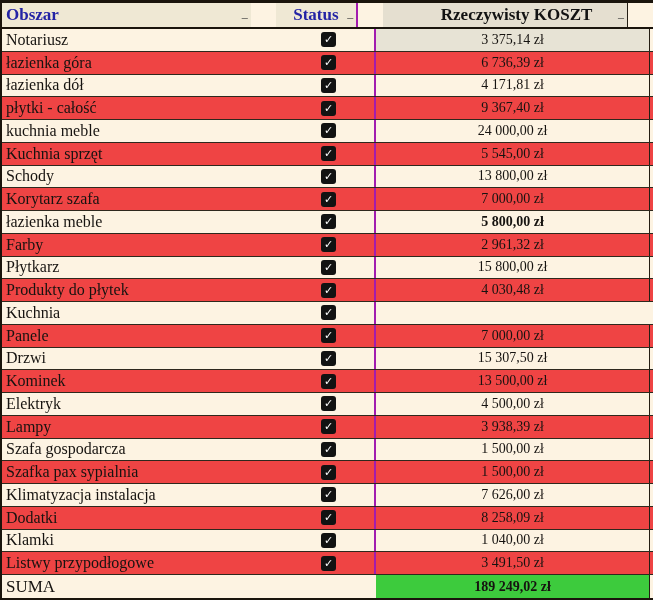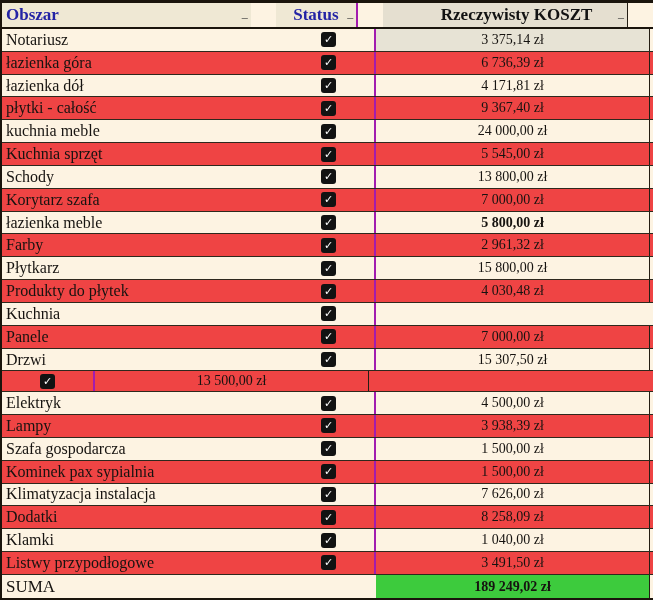--- a/index.html
+++ b/index.html
@@ -269,20 +269,23 @@
           <span class="cb">
             <span class="tick">✓</span>
           </span>
         </div>
         <div class="cell c-koszt">
           <span>15 307,50 zł</span>
         </div>
         <div class="edge"></div>
       </div>
       <div class="row even">
+        <div class="cell c-obszar">
+          <span>Kominek</span>
+        </div>
         <div class="cell c-status">
           <span class="cb">
             <span class="tick">✓</span>
           </span>
         </div>
         <div class="cell c-koszt">
           <span>13 500,00 zł</span>
         </div>
         <div class="edge"></div>
       </div>
@@ -323,21 +326,21 @@
             <span class="tick">✓</span>
           </span>
         </div>
         <div class="cell c-koszt">
           <span>1 500,00 zł</span>
         </div>
         <div class="edge"></div>
       </div>
       <div class="row even">
         <div class="cell c-obszar">
-          <span>Kominek pax sypialnia</span>
+          <span>Szafka pax sypialnia</span>
         </div>
         <div class="cell c-status">
           <span class="cb">
             <span class="tick">✓</span>
           </span>
         </div>
         <div class="cell c-koszt">
           <span>1 500,00 zł</span>
         </div>
         <div class="edge"></div>

